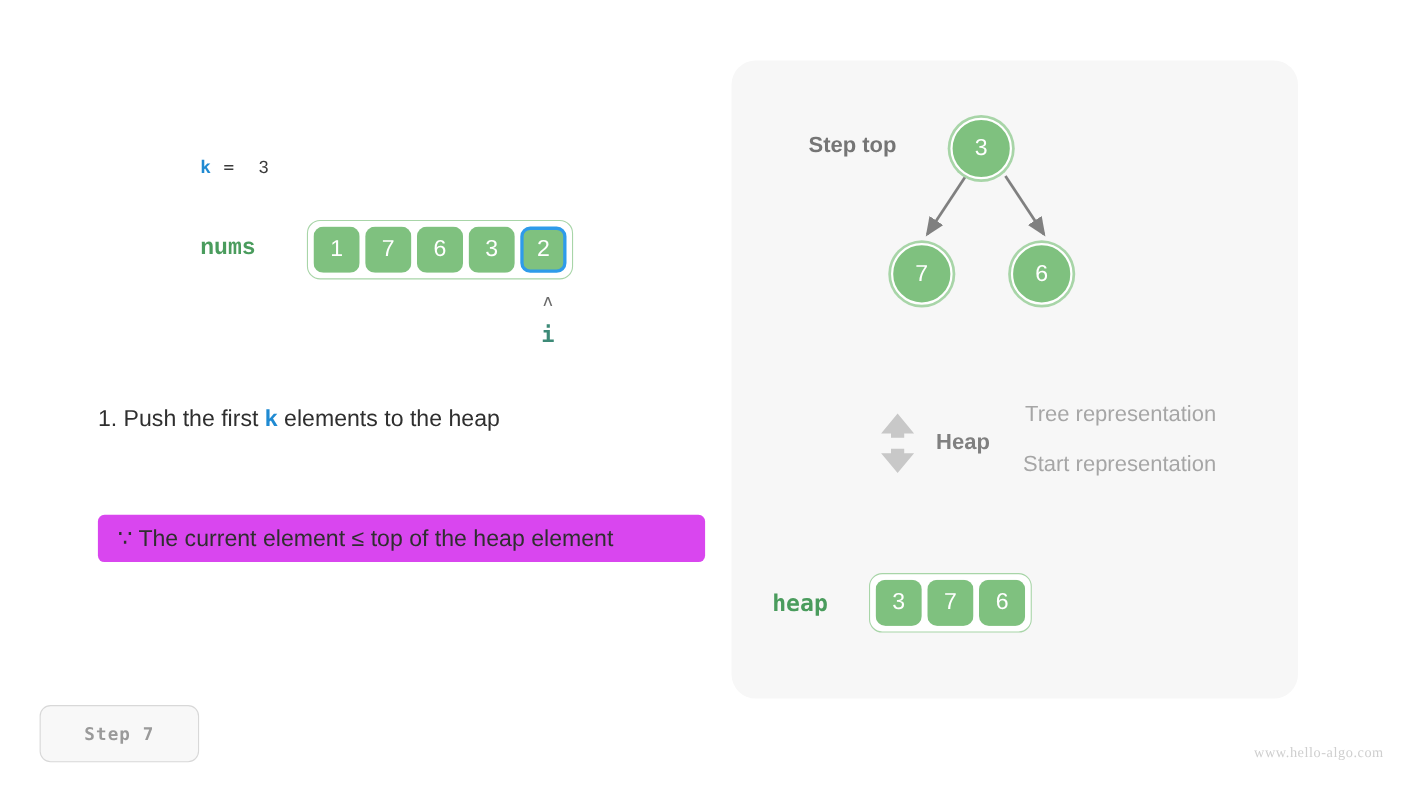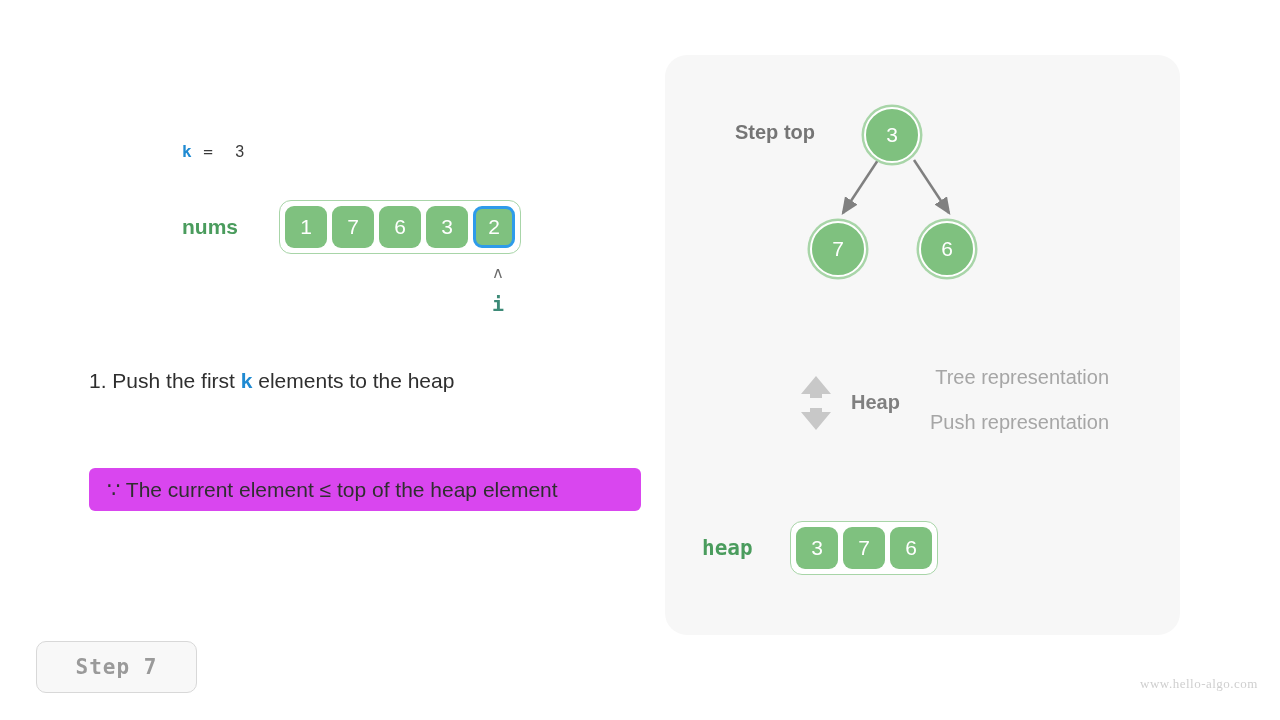--- a/index.html
+++ b/index.html
@@ -28,21 +28,21 @@
     white-space: pre;
   }
   .k-var   { color: #1f8ad2; }
   .k-eq    { color: #3a3a3a; font-weight: normal; }
   .k-val   { color: #3a3a3a; font-family: "Liberation Sans", sans-serif; font-weight: normal; }
 
   .nums-label {
     position: absolute;
     left: 182px;
     top: 215px;
-    font-family: Liberation Sans, sans-serif;
+    font-family: Liberation Mono, monospace;
     font-size: 21px;
     font-weight: bold;
     color: #4a9c5d;
     letter-spacing: 0px;
   }
 
   
   .array-box {
     position: absolute;
     display: flex;
@@ -131,30 +131,30 @@
   .note-box .note-text {
     font-size: 21px;
     color: #2f2f2f;
     white-space: pre;
   }
 
   .step-badge {
     position: absolute;
     left: 36px;
     top: 641px;
-    width: 161px;
+    width: 145px;
     height: 52px;
     border: 1.5px solid #d8d8d8;
     border-radius: 10px;
     background: #f8f8f8;
     display: flex;
     align-items: center;
     justify-content: center;
     font-family: "DejaVu Sans Mono", monospace;
-    font-size: 21px;
+    font-size: 16px;
     font-weight: bold;
     color: #9a9a9a;
     letter-spacing: 1px;
     box-sizing: border-box;
   }
 
   .watermark {
     position: absolute;
     right: 22px;
     top: 676px;
@@ -297,21 +297,21 @@
 <div class="node" id="node-right">6</div>
 
 <svg class="legend-arrow" viewBox="0 0 38 56">
   <path d="M19 1 L34 19 L25 19 L25 23 L13 23 L13 19 L4 19 Z" fill="#c8c8c8"></path>
   <path d="M19 55 L34 37 L25 37 L25 33 L13 33 L13 37 L4 37 Z" fill="#c8c8c8"></path>
 </svg>
 
 <div class="legend-heap">Heap</div>
 <div class="legend-lines">
   <div>Tree representation</div>
-  <div>Push representation</div>
+  <div>Start representation</div>
 </div>
 
 <div class="heap-label">heap</div>
 
 <div class="array-box" id="heap-array">
   <div class="cell">3</div>
   <div class="cell">7</div>
   <div class="cell">6</div>
 </div>
 

